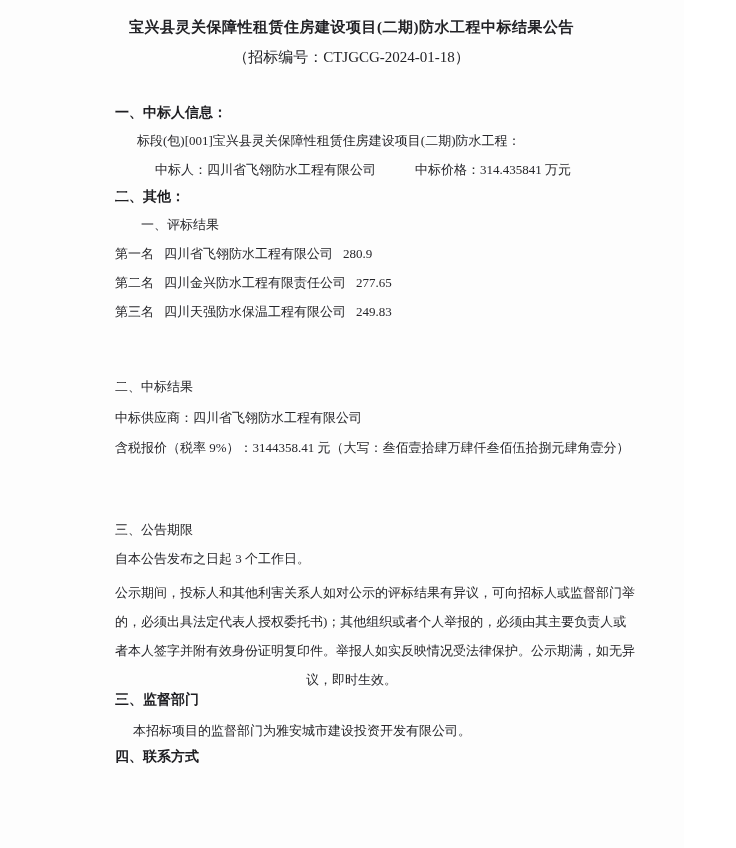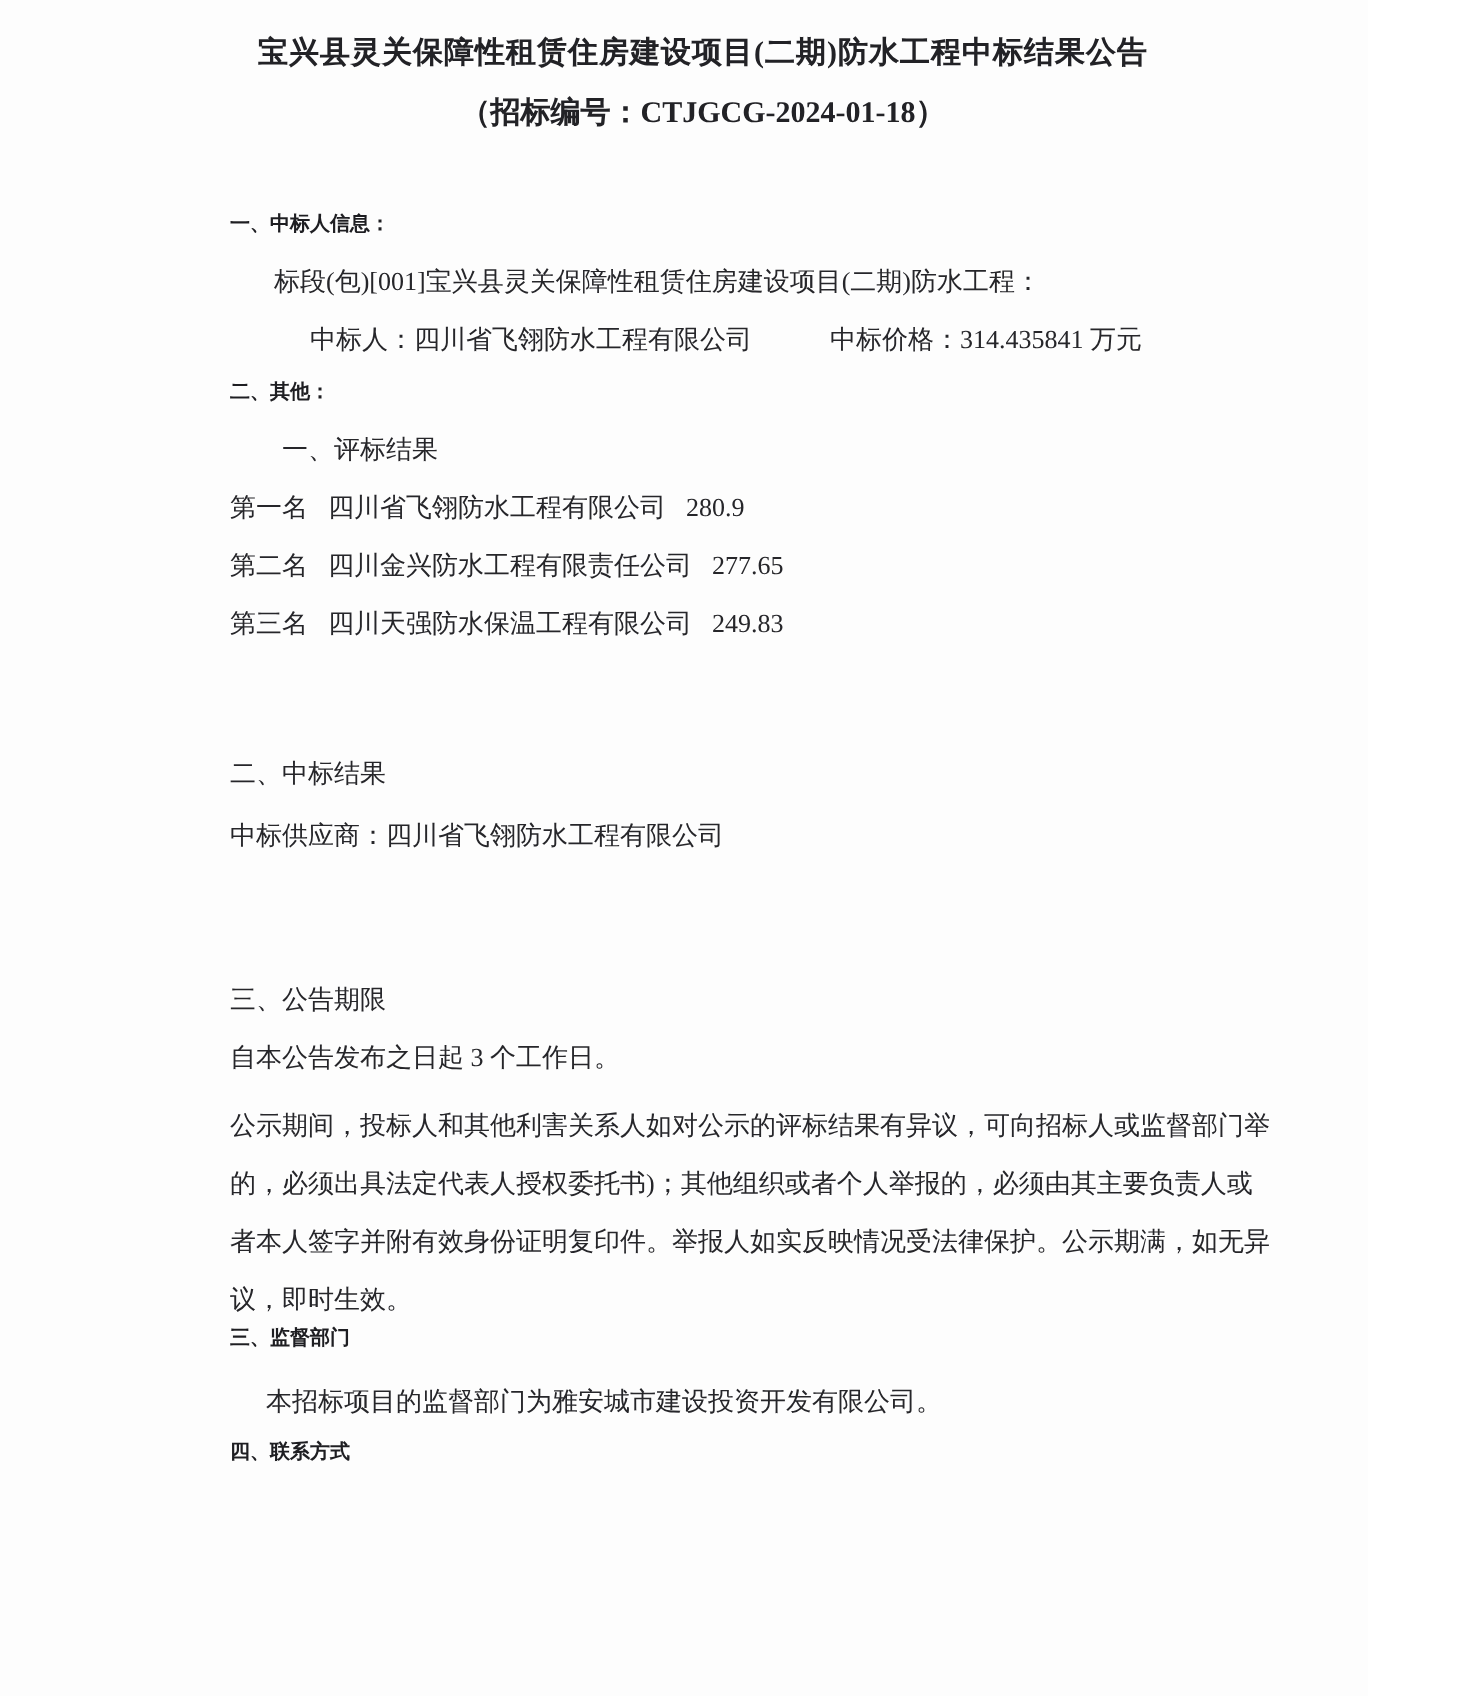--- a/index.html
+++ b/index.html
@@ -30,44 +30,45 @@
   .center { text-align: center; white-space: normal; }
   .doc-title {
     font-size: 15px;
     font-weight: bold;
     letter-spacing: 0.5px;
     color: #222226;
   }
   .doc-subtitle {
     margin-top: 10px;
     font-size: 15px;
-    font-weight: bold;
+    font-weight: normal;
     color: #222226;
   }
   .h1 {
-    font-size: 10px;
+    font-size: 14px;
     font-weight: bold;
     color: #1e1e22;
   }
   .mt-sec1 { margin-top: 34px; }
   .indent-1 { padding-left: 22px; }
   .indent-2 { padding-left: 40px; }
   .indent-sub { padding-left: 26px; }
   .indent-body { padding-left: 18px; }
   .winner-line { position: relative; }
   .price-abs { position: absolute; left: 300px; top: 0; }
   .eval-row { display: flex; }
   .eval-row .cell { margin-right: 10px; }
   .eval-row .cell:last-child { margin-right: 0; }
   .eval-head .cell { margin-right: 8px; }
   .para-line {
     height: 29px;
     line-height: 29px;
     font-size: 13px;
     white-space: nowrap;
+    text-align: center;
   }
   
   .seal {
     position: absolute;
     left: 700px; top: 134px;
     width: 142px; height: 142px;
     pointer-events: none;
   }
   .seal-ring {
     position: absolute; inset: 0;
@@ -124,20 +125,21 @@
       <span class="cell">277.65</span>
     </div>
     <div class="ln eval-row" style="margin-top:9px">
       <span class="cell">第三名</span>
       <span class="cell">四川天强防水保温工程有限公司</span>
       <span class="cell">249.83</span>
     </div>
 
     <div class="ln" style="margin-top:55px">二、中标结果</div>
     <div class="ln" style="margin-top:11px">中标供应商：四川省飞翎防水工程有限公司</div>
+    <div class="ln" style="margin-top:10px">含税报价（税率 9%）：3144358.41 元（大写：叁佰壹拾肆万肆仟叁佰伍拾捌元肆角壹分）</div>
 
     <div class="ln" style="margin-top:62px">三、公告期限</div>
     <div class="ln" style="margin-top:9px">自本公告发布之日起 3 个工作日。</div>
 
     <div style="margin-top:9px">
       <div class="para-line">公示期间，投标人和其他利害关系人如对公示的评标结果有异议，可向招标人或监督部门举</div>
       <div class="para-line">的，必须出具法定代表人授权委托书)；其他组织或者个人举报的，必须由其主要负责人或</div>
       <div class="para-line">者本人签字并附有效身份证明复印件。举报人如实反映情况受法律保护。公示期满，如无异</div>
       <div class="para-line">议，即时生效。</div>
     </div>

